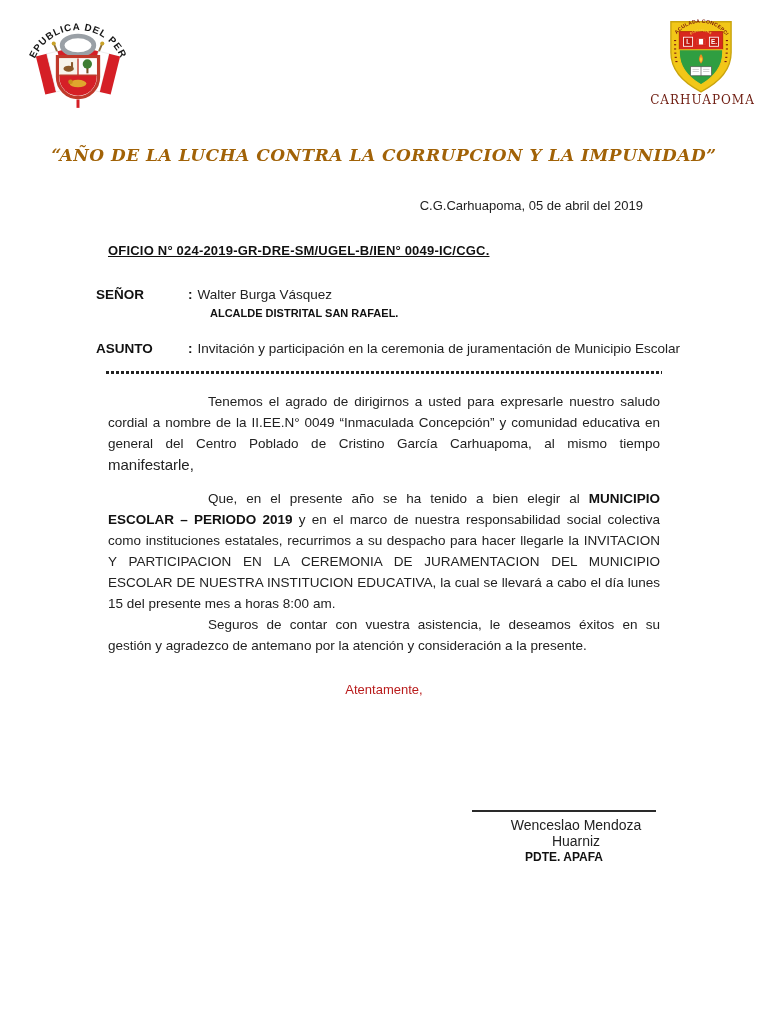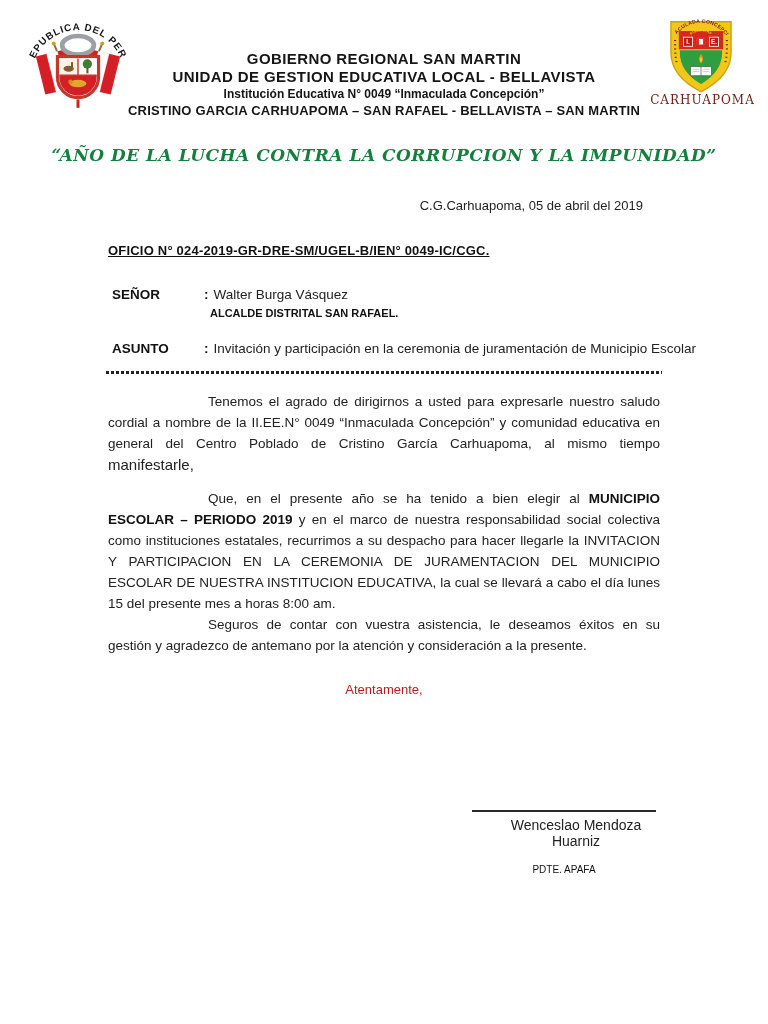--- a/index.html
+++ b/index.html
@@ -13,27 +13,27 @@
   .seal-right-caption { position:absolute; left:645px; top:93px; width:115px; text-align:center;
       font-family:"DejaVu Serif", serif; font-weight:normal; font-size:12px; letter-spacing:1px; color:#6e1c10; }
   .header-text { position:absolute; left:0; right:0; top:50px; text-align:center; line-height:1.18; }
   .header-line1, .header-line2 { font-size:15px; font-weight:bold; letter-spacing:.4px; color:#151515; }
   .header-line3 { font-size:12px; font-weight:bold; margin-top:2px; color:#151515; }
   .header-line4 { font-size:13px; font-weight:bold; margin-top:1px; letter-spacing:.2px; color:#151515; }
 
   
   .doc-title { position:absolute; left:0; right:0; top:145px; text-align:center;
       font-family:"DejaVu Serif", serif; font-style:italic; font-weight:bold;
-      font-size:17px; letter-spacing:.5px; color:#15803d; }
+      font-size:17px; letter-spacing:.5px; color:#a16207; }
   .dateline { position:absolute; right:125px; top:198px; font-size:13px; color:#222; }
 
   
   .oficio { position:absolute; left:108px; top:243px; font-size:13px; font-weight:bold;
       text-decoration:underline; letter-spacing:.2px; color:#111; }
-  .row { position:absolute; left:112px; font-size:13.5px; color:#222; }
+  .row { position:absolute; left:96px; font-size:13.5px; color:#222; }
   .row .label { display:inline-block; width:92px; font-weight:bold; color:#111; }
   .row .colon { font-weight:bold; margin-right:5px; color:#111; }
   .senor-row { top:287px; }
   .senor-title { position:absolute; left:210px; top:307px; font-size:11px; font-weight:bold; color:#111; }
   .asunto-row { top:341px; }
 
   .dotted-sep { position:absolute; left:106px; right:106px; top:371px; height:3px;
       background:repeating-linear-gradient(90deg,#222 0 3px,transparent 3px 5px); }
 
   
@@ -43,21 +43,21 @@
   .body-text .p2 { margin-top:12px; }
   .body-text .big { font-size:15px; }
   .body-text b { color:#111; }
 
   .closing { position:absolute; left:0; right:0; top:682px; text-align:center; font-size:13px; color:#b91c1c; }
 
   
   .signature { position:absolute; left:472px; top:810px; width:184px; text-align:center; }
   .signature .sig-line { border-top:2px solid #2a2a2a; height:0; margin-bottom:5px; }
   .signature .sig-name { font-size:14px; color:#222;margin-left:24px; }
-  .signature .sig-role { font-size:10px; font-weight:normal; margin-top:15px; color:#111; }
+  .signature .sig-role { font-size:12px; font-weight:bold; margin-top:1px; color:#111; }
 
   svg text { font-family:"Liberation Sans", sans-serif; }
 </style>
 </head>
 <body>
 
 <div class="page">
 
   <svg class="seal-left" viewBox="0 0 120 120">
     <defs>
@@ -164,26 +164,20 @@
       <rect x="90.5" y="40" width="3" height="1.6"></rect>
         <rect x="90.5" y="46" width="3" height="1.6"></rect>
       <rect x="90.5" y="52" width="3" height="1.6"></rect>
         <rect x="90.2" y="58" width="3" height="1.6"></rect>
       <rect x="89.6" y="64" width="3" height="1.6"></rect>
         <rect x="88.6" y="70" width="3" height="1.6"></rect>
     </g>
   </svg>
   <div class="seal-right-caption">CARHUAPOMA</div>
 
-  <div class="header-text">
-    <div class="header-line1">GOBIERNO REGIONAL SAN MARTIN</div>
-    <div class="header-line2">UNIDAD DE GESTION EDUCATIVA LOCAL - BELLAVISTA</div>
-    <div class="header-line3">Institución Educativa N° 0049 “Inmaculada Concepción”</div>
-    <div class="header-line4">CRISTINO GARCIA CARHUAPOMA – SAN RAFAEL - BELLAVISTA – SAN MARTIN</div>
-  </div>
 
   <div class="doc-title">“AÑO DE LA LUCHA CONTRA LA CORRUPCION Y LA IMPUNIDAD”</div>
 
   <div class="dateline">C.G.Carhuapoma, 05 de abril del 2019</div>
 
   <div class="oficio">OFICIO N° 024-2019-GR-DRE-SM/UGEL-B/IEN° 0049-IC/CGC.</div>
 
   <div class="row senor-row">
     <span class="label">SEÑOR</span><span class="colon">:</span><span>Walter Burga Vásquez</span>
   </div>

